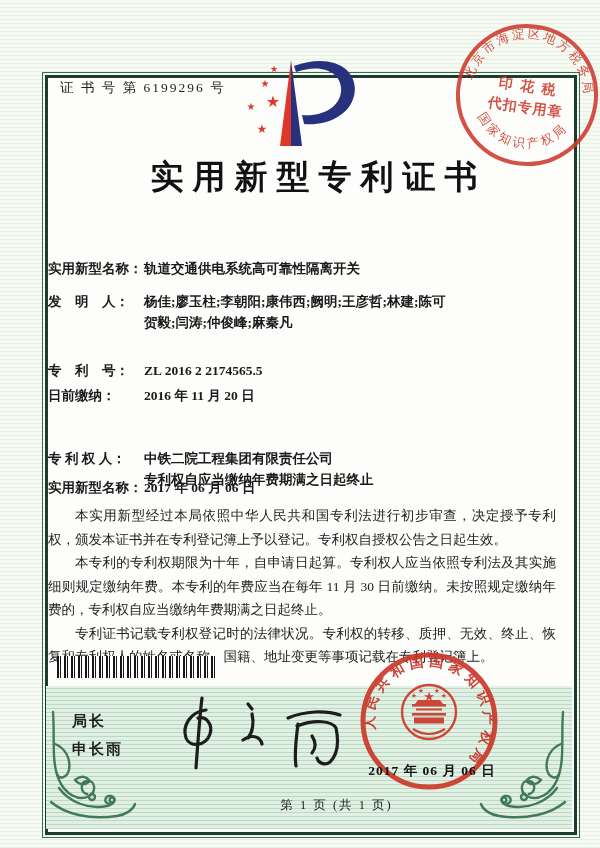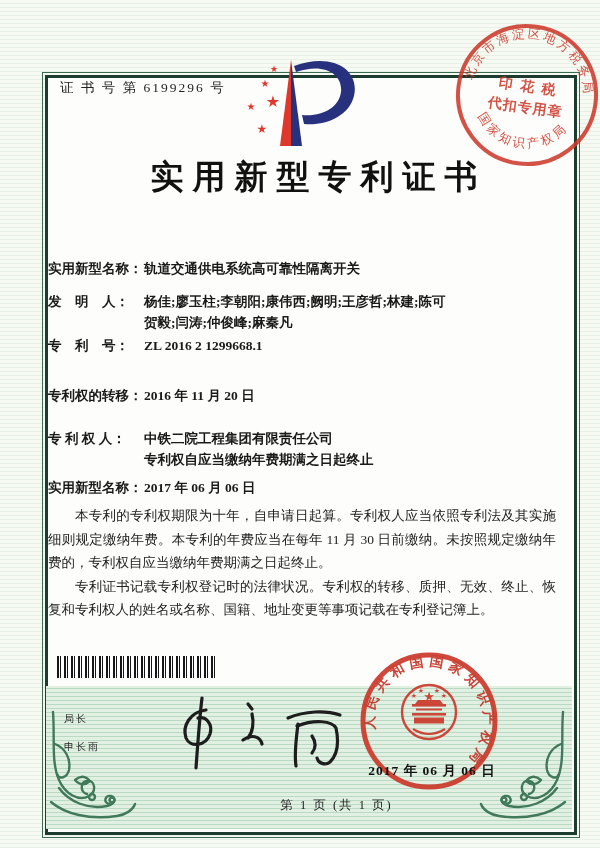--- a/index.html
+++ b/index.html
@@ -18,27 +18,27 @@
     background-color:#e2f0e3;
     background-image:repeating-linear-gradient(0deg, rgba(120,180,140,.38) 0 1px, transparent 1px 4px);}
   .cert-no{position:absolute;left:60px;top:79px;z-index:2;font-size:13.5px;letter-spacing:2px;color:#222;font-family:Liberation Serif, serif;}
   .logo{position:absolute;left:228px;top:54px;z-index:2;}
   .tax-seal{position:absolute;left:452px;top:20px;z-index:4;opacity:.87;transform:rotate(8deg);}
   .title{position:absolute;left:0;top:153px;width:100%;margin:2px;text-align:center;z-index:2;
     font-size:33px;font-weight:700;letter-spacing:9px;text-indent:9px;color:#111;padding-left:12px;}
   .row{position:absolute;left:48px;z-index:2;display:flex;align-items:flex-start;}
   .fl{width:96px;flex:0 0 96px;font-size:13.5px;font-weight:600;line-height:21px;white-space:pre;}
   .fv{font-size:13.5px;font-weight:600;line-height:21px;white-space:pre-line;}
-  .r1{top:258px}.r2{top:291px}.r3{top:335px}.r4{top:385px}.r5{top:428px}.r6{top:477px}
+  .r1{top:258px}.r2{top:291px}.r3{top:360px}.r4{top:385px}.r5{top:448px}.r6{top:477px}
   .paras{position:absolute;left:48px;top:504px;width:508px;z-index:2;}
   .paras p{margin:0;text-indent:2em;font-size:13.5px;line-height:23.5px;text-align:justify;color:#222;}
   .barcode{position:absolute;left:57px;top:656px;width:158px;height:22px;z-index:2;background:
     repeating-linear-gradient(90deg,#161616 0 2px,#fff 2px 3px,#161616 3px 4px,#fff 4px 7px,
     #161616 7px 9px,#fff 9px 10px,#161616 10px 11px,#fff 11px 14px);}
-  .signer{position:absolute;left:64px;z-index:2;font-size:10px;font-weight:400;letter-spacing:2px;color:#222;}
+  .signer{position:absolute;left:72px;z-index:2;font-size:15px;font-weight:700;letter-spacing:2px;color:#222;}
   .signer.t{top:712px}.signer.n{top:740px}
   .sig{position:absolute;left:140px;top:688px;z-index:3;}
   .issue-seal{position:absolute;left:356px;top:648px;z-index:4;opacity:.92;}
   .seal-date{position:absolute;left:352px;top:762px;width:160px;z-index:5;text-align:center;
     font-size:13.5px;font-weight:700;letter-spacing:1px;color:#111;}
   .footer{position:absolute;left:42px;top:797px;width:589px;z-index:2;text-align:center;
     font-size:12.5px;letter-spacing:2px;color:#222;}
   .fl-l{position:absolute;left:45px;top:710px;z-index:2;}
   .fl-r{position:absolute;left:479px;top:710px;z-index:2;transform:scaleX(-1);}
   svg text{font-family:"Liberation Serif","DejaVu Serif",serif;}
@@ -114,37 +114,38 @@
     <span class="fl">发　明　人：</span>
     <span class="fv">杨佳;廖玉柱;李朝阳;康伟西;阙明;王彦哲;林建;陈可
 贺毅;闫涛;仲俊峰;麻秦凡</span>
   </div>
   <div class="row r1">
     <span class="fl">实用新型名称：</span>
     <span class="fv">轨道交通供电系统高可靠性隔离开关</span>
   </div>
   <div class="row r3">
     <span class="fl">专　利　号：</span>
-    <span class="fv">ZL 2016 2 1299668.1</span>
+    <span class="fv">ZL 2016 2 2174565.5</span>
   </div>
   <div class="row r4">
-    <span class="fl">专利权的转移：</span>
+    <span class="fl">日前缴纳：</span>
     <span class="fv">2016 年 11 月 20 日</span>
   </div>
   <div class="row r5">
     <span class="fl">专 利 权 人：</span>
     <span class="fv">中铁二院工程集团有限责任公司
 专利权自应当缴纳年费期满之日起终止</span>
   </div>
   <div class="row r6">
     <span class="fl">实用新型名称：</span>
     <span class="fv">2017 年 06 月 06 日</span>
   </div>
 
   <div class="paras">
+    <p>本实用新型经过本局依照中华人民共和国专利法进行初步审查，决定授予专利权，颁发本证书并在专利登记簿上予以登记。专利权自授权公告之日起生效。</p>
     <p>本专利的专利权期限为十年，自申请日起算。专利权人应当依照专利法及其实施细则规定缴纳年费。本专利的年费应当在每年 11 月 30 日前缴纳。未按照规定缴纳年费的，专利权自应当缴纳年费期满之日起终止。</p>
     <p>专利证书记载专利权登记时的法律状况。专利权的转移、质押、无效、终止、恢复和专利权人的姓名或名称、国籍、地址变更等事项记载在专利登记簿上。</p>
   </div>
 
   <div class="barcode"></div>
 
   <div class="signer t">局长</div>
   <div class="signer n">申长雨</div>
 
   <svg class="sig" width="230" height="90" viewBox="0 0 230 90">

